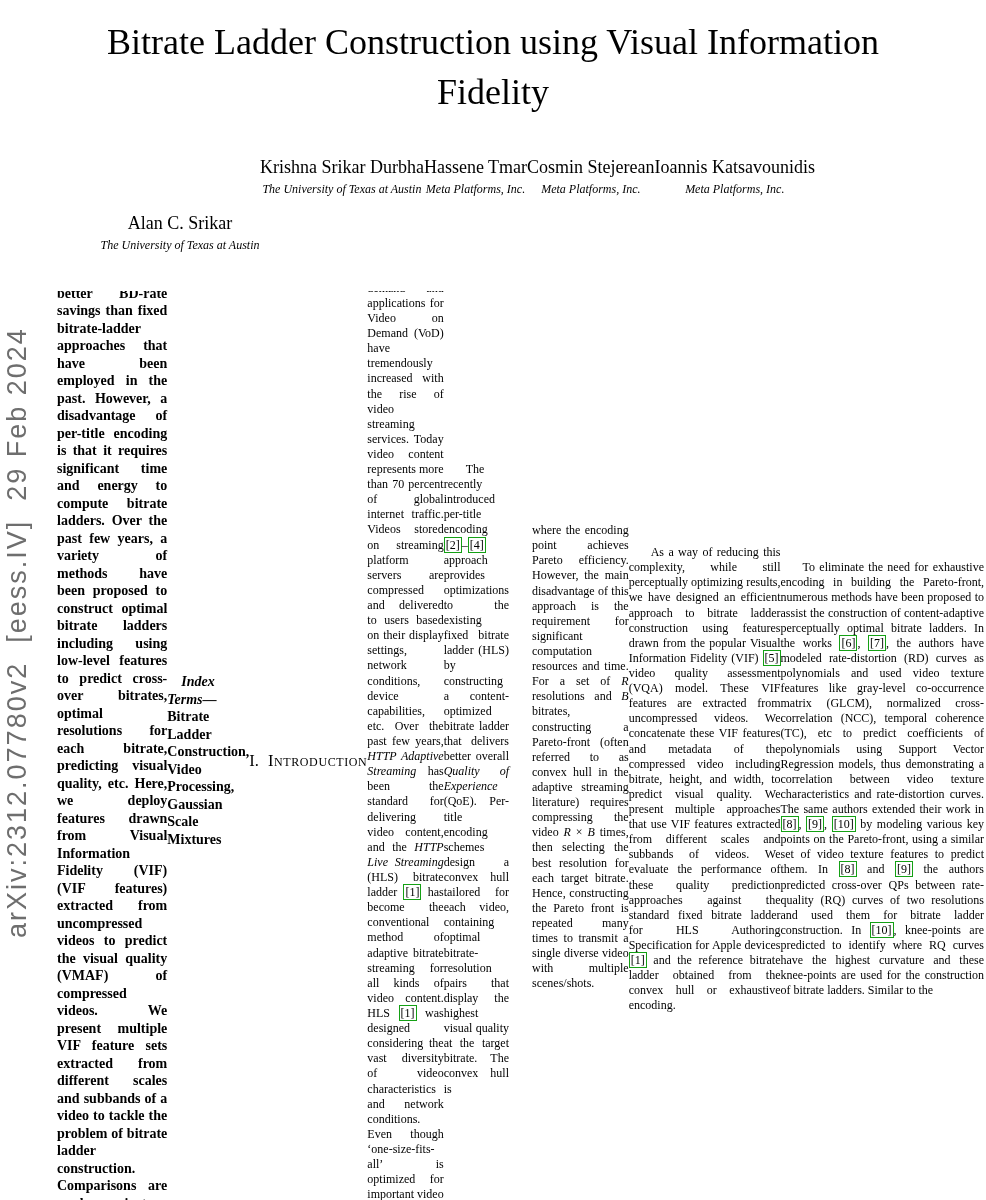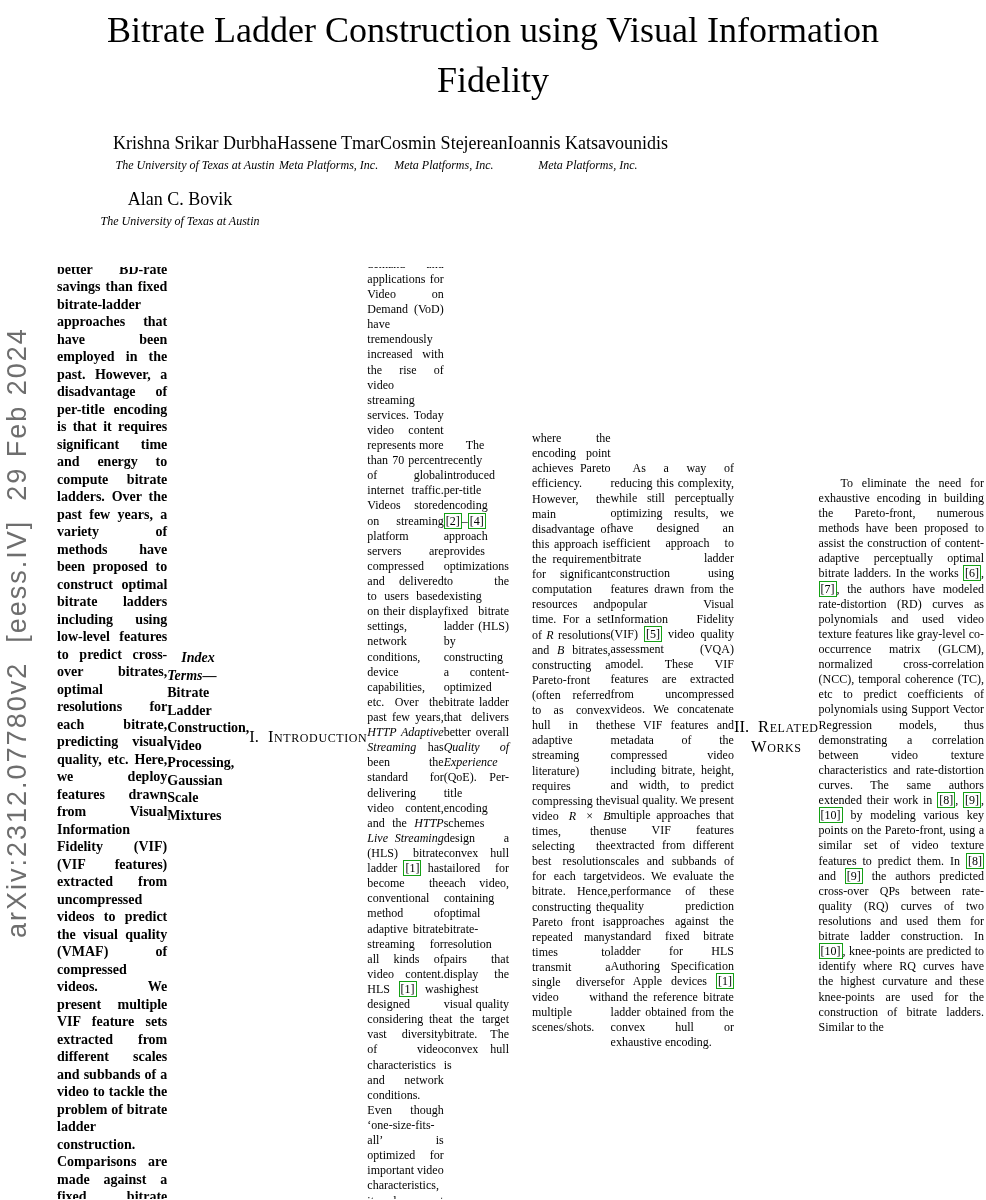--- a/index.html
+++ b/index.html
@@ -13,28 +13,27 @@
   .watermark {
     position: absolute; top: 938px; left: 2px;
     transform-origin: 0 0; transform: rotate(-90deg);
     font-family: "Liberation Sans", sans-serif;
     font-size: 27px; letter-spacing: 2px;
     color: var(--watermark_gray, #6e6e6e);
     white-space: pre;
   }
 
   .title {
-    margin: 4px auto; padding-top: 2px; width: 780px;
+    margin: 16px auto; padding-top: 2px; width: 780px;
     text-align: center; font-size: 36px; font-weight: normal; line-height: 1.38;
   }
 
   .authors-row {
-    display: flex; justify-content: flex-start;
+    display: flex; justify-content: center;
     padding: 24px 16px 0 105px;
-    margin-left: 8px;
   }
   .author { text-align: center; }
   .author-name { font-size: 18px; }
   .author-affil { font-size: 12px; font-style: italic; padding-top: 4px; }
   .authors-row2 { padding: 16px 0 0 57px; }
   .authors-row2 .author { width: 246px; }
 
   .columns {
     display: flex; gap: 23px;
     padding-left: 57px; margin-top: 38px;
@@ -98,21 +97,21 @@
       <div class="author-affil">Meta Platforms, Inc.</div>
     </div>
     <div class="author">
       <div class="author-name">Ioannis Katsavounidis</div>
       <div class="author-affil">Meta Platforms, Inc.</div>
     </div>
   </div>
 
   <div class="authors-row2">
     <div class="author">
-      <div class="author-name">Alan C. Bovik</div>
+      <div class="author-name">Alan C. Srikar</div>
       <div class="author-affil">The University of Texas at Austin</div>
     </div>
   </div>
 
   <div class="columns">
 
     <div class="col">
       <p class="abstract"><span class="run-b run-i">Abstract</span><span class="run-b">—Recently proposed perceptually optimized per-title video encoding methods provide better BD-rate savings than fixed bitrate-ladder approaches that have been employed in the past. However, a disadvantage of per-title encoding is that it requires significant time and energy to compute bitrate ladders. Over the past few years, a variety of methods have been proposed to construct optimal bitrate ladders including using low-level features to predict cross-over bitrates, optimal resolutions for each bitrate, predicting visual quality, etc. Here, we deploy features drawn from Visual Information Fidelity (VIF) (VIF features) extracted from uncompressed videos to predict the visual quality (VMAF) of compressed videos. We present multiple VIF feature sets extracted from different scales and subbands of a video to tackle the problem of bitrate ladder construction. Comparisons are made against a fixed bitrate ladder and a bitrate ladder obtained from exhaustive encoding using Bjontegaard delta metrics.</span></p>
       <p class="abstract index-terms"><span class="run-b run-i">Index Terms</span><span class="run-b">—Bitrate Ladder Construction, Video Processing, Gaussian Scale Mixtures</span></p>
 
@@ -122,21 +121,18 @@
 
       <p class="body-para indent"><span>The demand and applications for Video on Demand (VoD) have tremendously increased with the rise of video streaming services. Today video content represents more than 70 percent of global internet traffic. Videos stored on streaming platform servers are compressed and delivered to users based on their display settings, network conditions, device capabilities, etc. Over the past few years, </span><span class="run-i">HTTP Adaptive Streaming</span><span> has been the standard for delivering video content, and the </span><span class="run-i">HTTP Live Streaming</span><span> (HLS) bitrate ladder </span><span class="run-c">[1]</span><span> has become the conventional method of adaptive bitrate streaming for all kinds of video content. HLS </span><span class="run-c">[1]</span><span> was designed considering the vast diversity of video characteristics and network conditions. Even though ‘one-size-fits-all’ is optimized for important video characteristics, it does not guarantee an optimal bitrate ladder for a given video.</span></p>
       <p class="body-para indent"><span>The recently introduced per-title encoding </span><span class="run-c">[2]</span><span>–</span><span class="run-c">[4]</span><span> approach provides optimizations to the existing fixed bitrate ladder (HLS) by constructing a content-optimized bitrate ladder that delivers better overall </span><span class="run-i">Quality of Experience</span><span> (QoE). Per-title encoding schemes design a convex hull tailored for each video, containing optimal bitrate-resolution pairs that display the highest visual quality at the target bitrate. The convex hull is</span></p>
 
     </div>
 
     <div class="col">
       <p class="body-para"><span>where the encoding point achieves Pareto efficiency. However, the main disadvantage of this approach is the requirement for significant computation resources and time. For a set of </span><span class="run-m">R</span><span> resolutions and </span><span class="run-m">B</span><span> bitrates, constructing a Pareto-front (often referred to as convex hull in the adaptive streaming literature) requires compressing the video </span><span class="run-m">R</span><span> × </span><span class="run-m">B</span><span> times, then selecting the best resolution for each target bitrate. Hence, constructing the Pareto front is repeated many times to transmit a single diverse video with multiple scenes/shots.</span></p>
       <p class="body-para indent"><span>As a way of reducing this complexity, while still perceptually optimizing results, we have designed an efficient approach to bitrate ladder construction using features drawn from the popular Visual Information Fidelity (VIF) </span><span class="run-c">[5]</span><span> video quality assessment (VQA) model. These VIF features are extracted from uncompressed videos. We concatenate these VIF features and metadata of the compressed video including bitrate, height, and width, to predict visual quality. We present multiple approaches that use VIF features extracted from different scales and subbands of videos. We evaluate the performance of these quality prediction approaches against the standard fixed bitrate ladder for HLS Authoring Specification for Apple devices </span><span class="run-c">[1]</span><span> and the reference bitrate ladder obtained from the convex hull or exhaustive encoding.</span></p>
 
-      <h2 class="section-heading">
-        <span class="sec-num">II.</span><span class="sc">Related Works</span>
-      </h2>
 
       <p class="body-para indent"><span>To eliminate the need for exhaustive encoding in building the Pareto-front, numerous methods have been proposed to assist the construction of content-adaptive perceptually optimal bitrate ladders. In the works </span><span class="run-c">[6]</span><span>, </span><span class="run-c">[7]</span><span>, the authors have modeled rate-distortion (RD) curves as polynomials and used video texture features like gray-level co-occurrence matrix (GLCM), normalized cross-correlation (NCC), temporal coherence (TC), etc to predict coefficients of polynomials using Support Vector Regression models, thus demonstrating a correlation between video texture characteristics and rate-distortion curves. The same authors extended their work in </span><span class="run-c">[8]</span><span>, </span><span class="run-c">[9]</span><span>, </span><span class="run-c">[10]</span><span> by modeling various key points on the Pareto-front, using a similar set of video texture features to predict them. In </span><span class="run-c">[8]</span><span> and </span><span class="run-c">[9]</span><span> the authors predicted cross-over QPs between rate-quality (RQ) curves of two resolutions and used them for bitrate ladder construction. In </span><span class="run-c">[10]</span><span>, knee-points are predicted to identify where RQ curves have the highest curvature and these knee-points are used for the construction of bitrate ladders. Similar to the</span></p>
     </div>
 
   </div>
 </div>
 
 </body></html>

